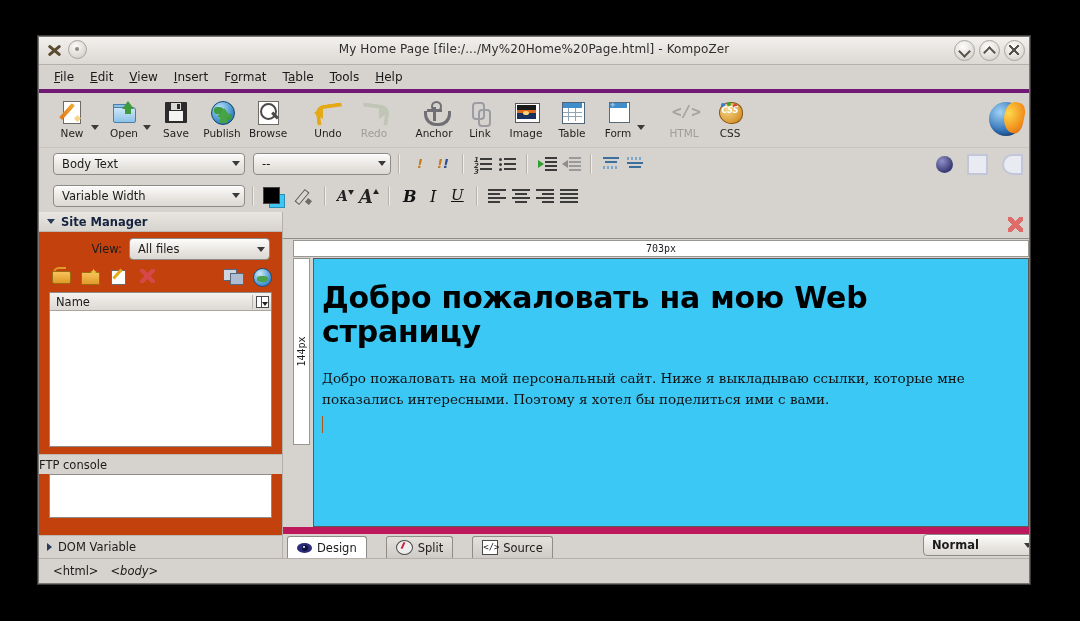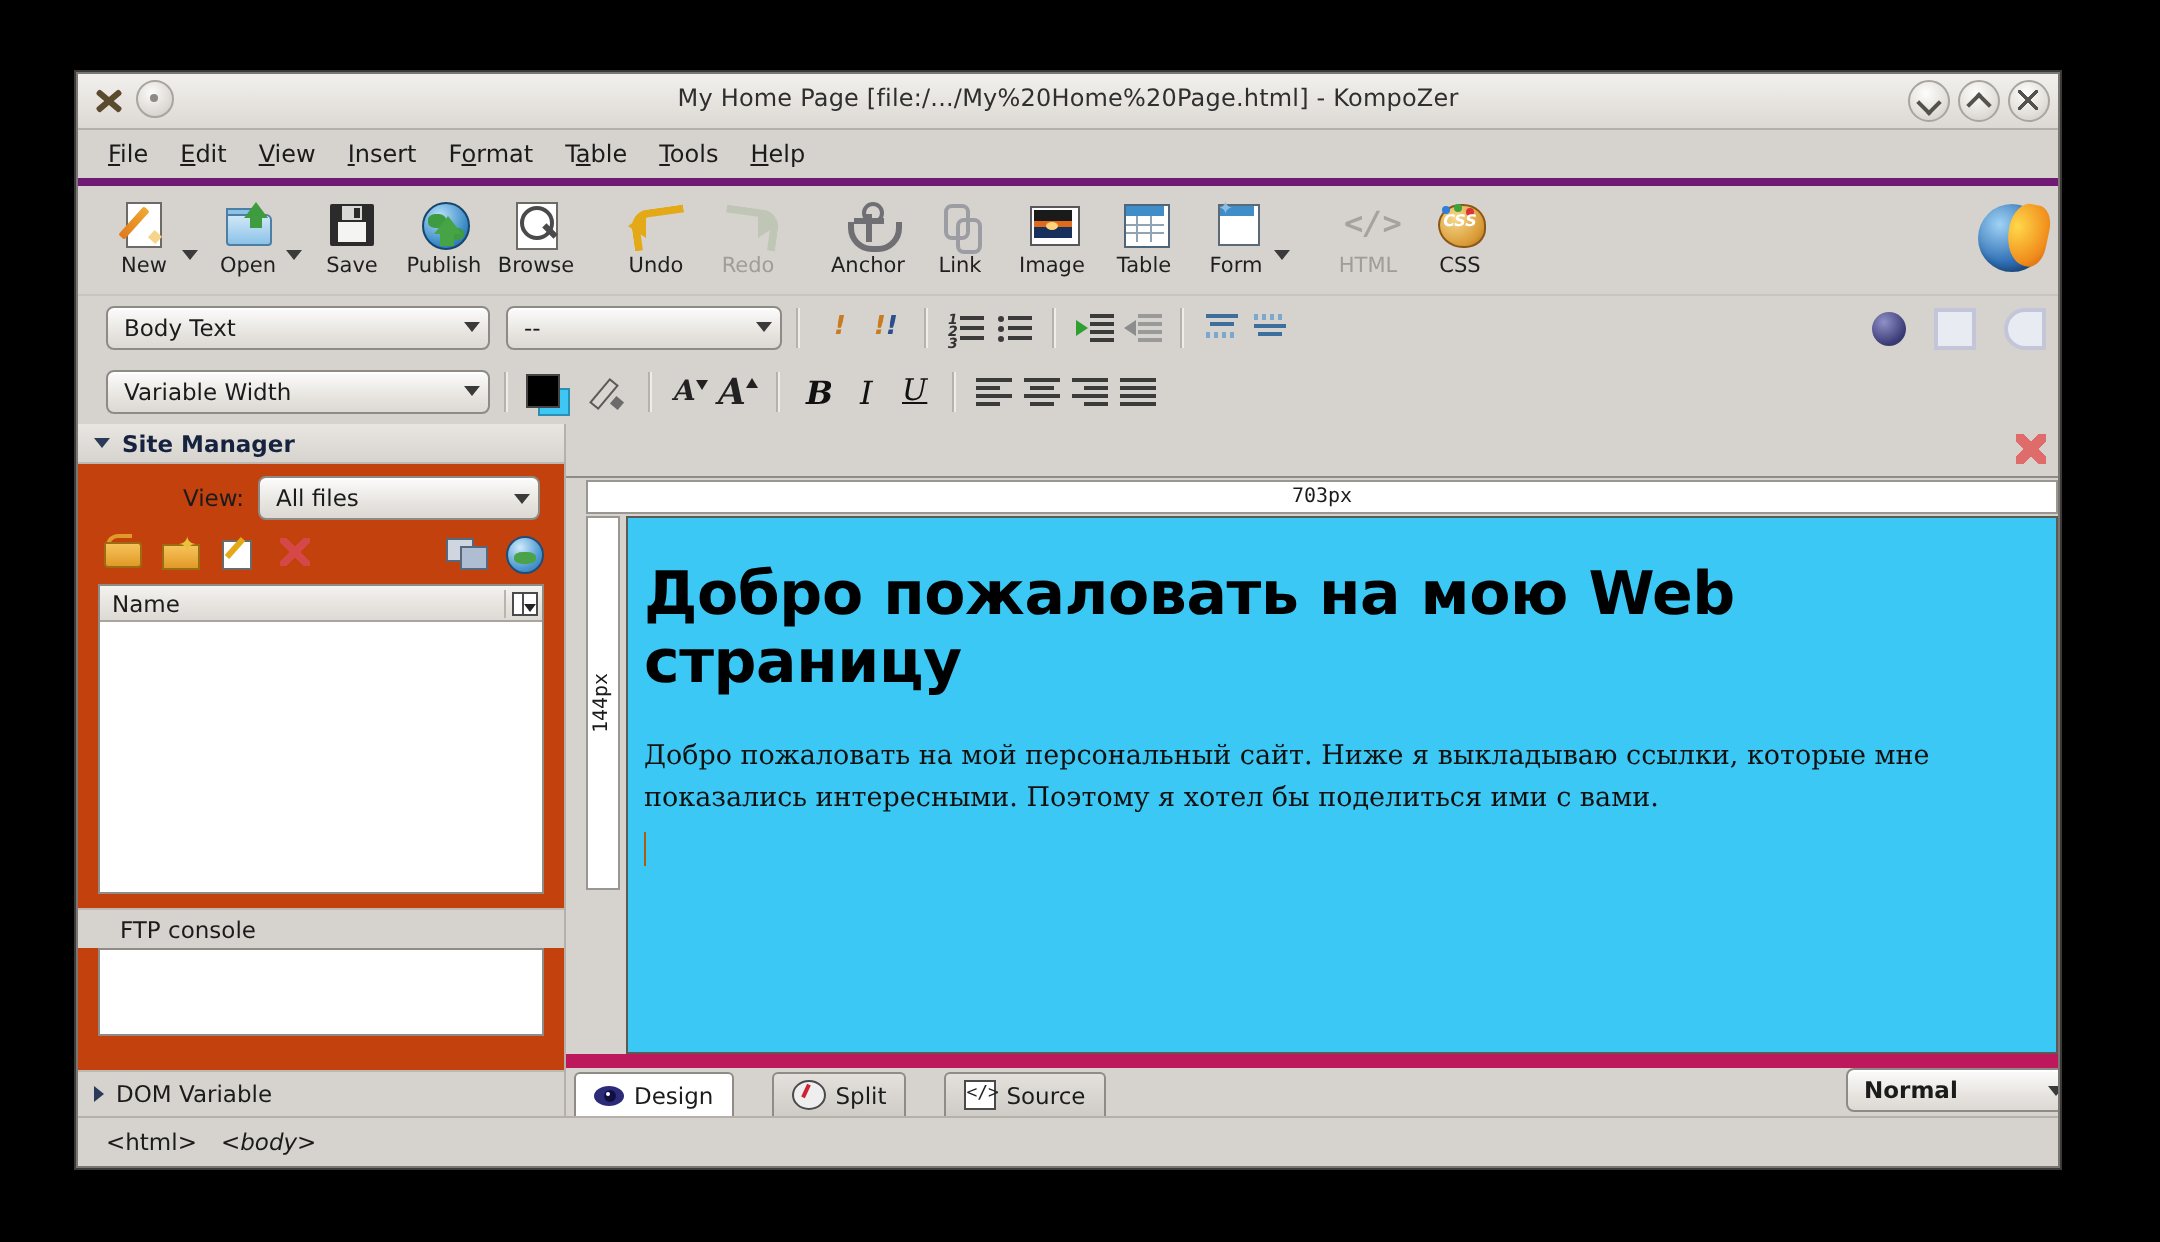--- a/index.html
+++ b/index.html
@@ -233,21 +233,21 @@
     font-size:11.5px;color:#1b1b1b;
   }
   .col-head .cname{flex:1;padding-left:6px;border-right:1px solid #b9b4ae;}
   .col-btn{width:18px;height:16px;position:relative;}
   .col-btn .bx{position:absolute;left:3px;top:2px;width:11px;height:10px;border:1px solid #4a4a4a;background:#fff;}
   .col-btn .bx::after{content:"";position:absolute;left:0;top:0;width:4px;height:10px;border-right:1px solid #4a4a4a;}
   .col-btn .ar{position:absolute;left:9px;top:8px;width:0;height:0;border-left:3px solid transparent;border-right:3px solid transparent;border-top:4px solid #222;}
   .filelist{flex:1;background:#fff;}
 
   .ftp-head{
-    margin-top:7px;height:19px;display:flex;align-items:center;padding-left:21px;
+    margin-top:7px;height:19px;display:flex;align-items:center;padding-left:0;
     font-size:11.5px;color:#1b1b1b;background:#d6d2cd;border-top:1px solid #bdb8b2;
   }
   .ftp-box{margin:0 10px;height:42px;background:#fff;border:1px solid #8f8b86;}
   .dom-head{
     margin-top:auto;height:22px;display:flex;align-items:center;gap:6px;padding-left:8px;
     font-size:11.5px;color:#1b1b1b;border-top:1px solid #bdb8b2;background:#d6d2cd;cursor:default;
   }
 
   
   .editor{flex:1;display:flex;flex-direction:column;min-width:0;background:#d6d2cd;}

